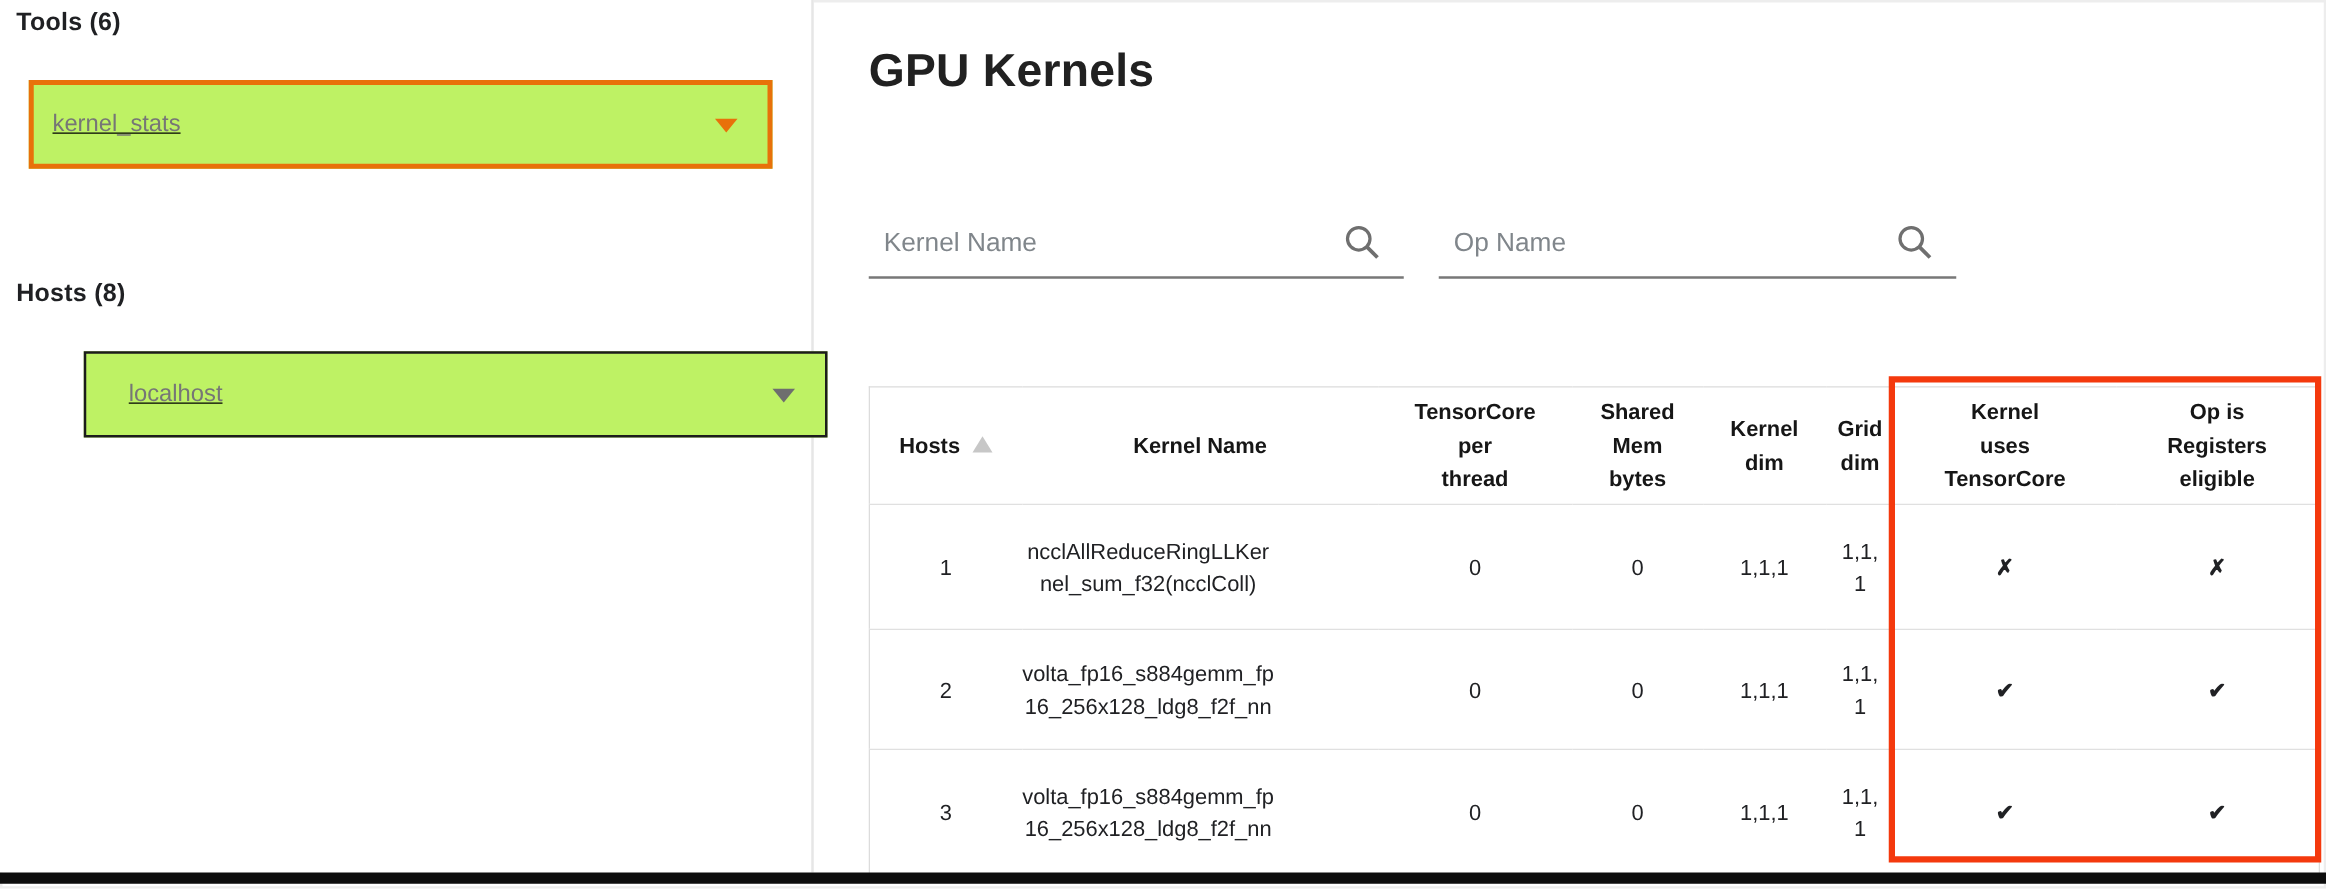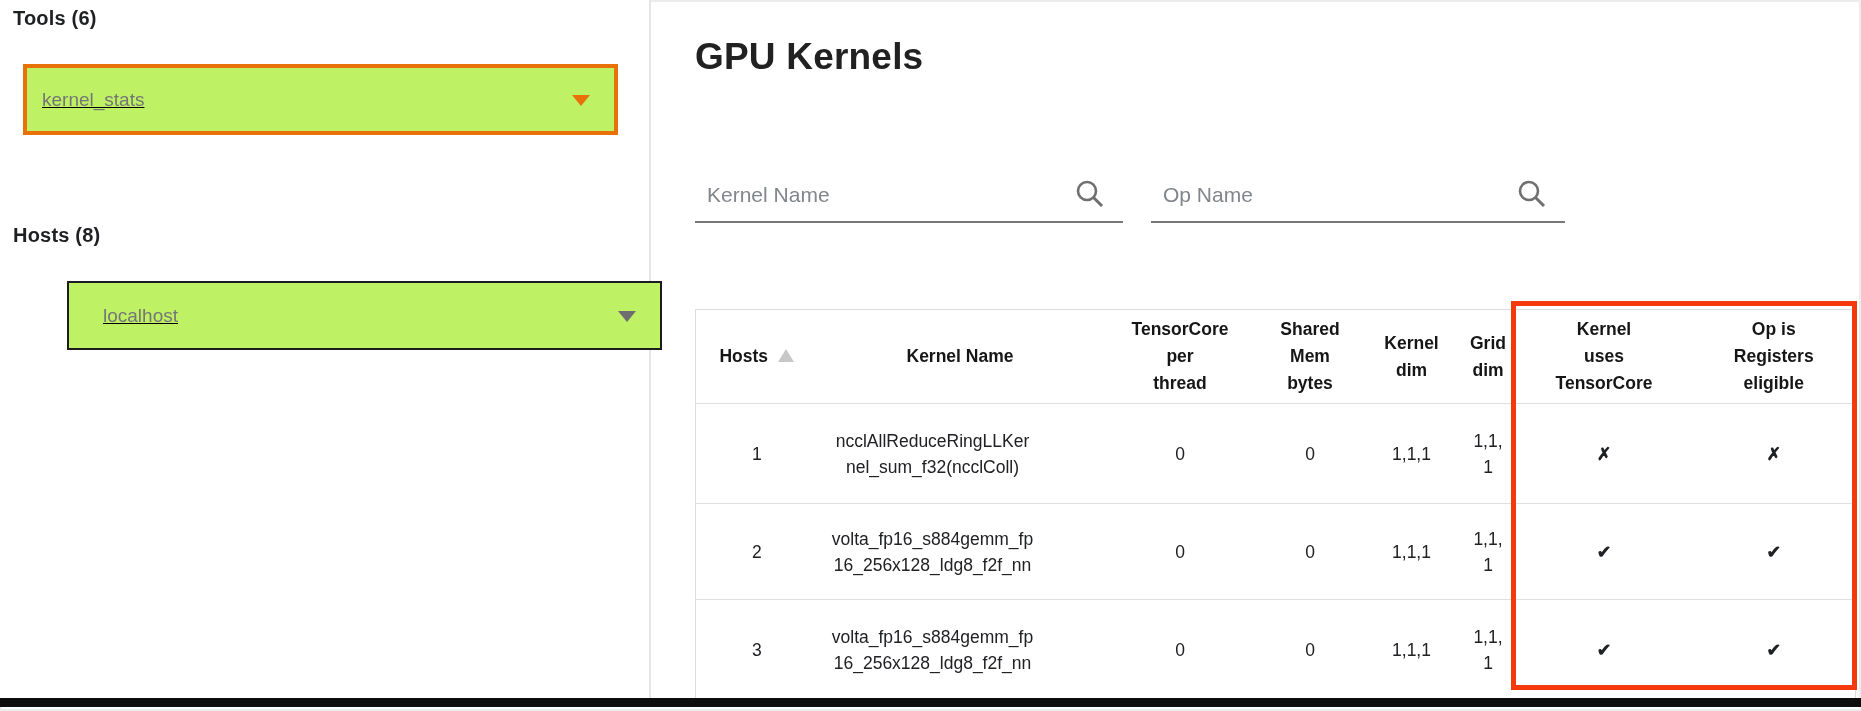--- a/index.html
+++ b/index.html
@@ -40,21 +40,21 @@
   
   table.kernels { position:absolute; left:42px; top:309px; width:1160px; border-collapse:collapse; table-layout:fixed; background:#fff; border:1px solid #dcdcdc; }
   table.kernels tr { border-bottom:1px solid #e0e0e0; }
   table.kernels th { font-size:17.5px; font-weight:700; color:#161616; text-align:center; vertical-align:middle; white-space:pre-line; line-height:27px; padding:0; }
   table.kernels td { font-size:17.5px; color:#202124; text-align:center; vertical-align:middle; line-height:26px; padding:0; }
   tr.hdr-row { height:94px; }
   tr.row-0 { height:100px; }
   tr.row-1 { height:96px; }
   tr.row-2 { height:100px; }
   td.kernel-cell { text-align:left; }
-  td.kernel-cell .kn { width:202px; margin-left:14px; word-break:break-all; }
+  td.kernel-cell .kn { width:202px; margin-left:0; word-break:break-all; }
   td.grid-cell { white-space:pre-line; }
   td.mark-cell { text-align:left; font-size:20px; font-weight:600; color:#111; }
   td.mark-kernel { padding-left:22px; }
   td.mark-op { padding-left:13px; }
   .sort-icon { display:inline-block; width:0; height:0; border-left:8px solid transparent; border-right:8px solid transparent; border-bottom:13px solid #c7c7c7; margin-left:10px; vertical-align:baseline; }
 
   
   .red-highlight { position:absolute; left:1511px; top:301px; width:346px; height:389px; border:5px solid #f4390d; box-sizing:border-box; z-index:5; pointer-events:none; }
 
   

